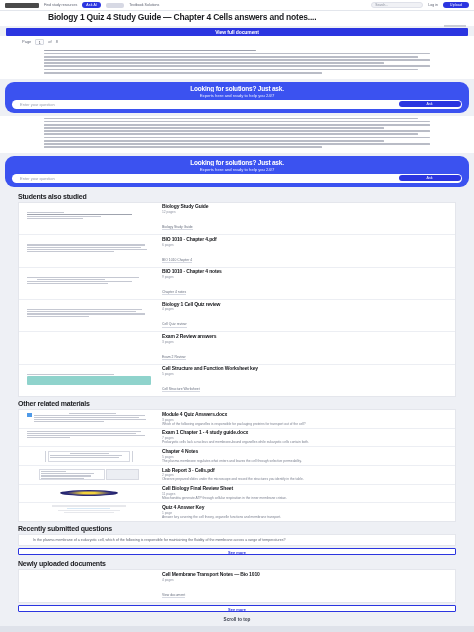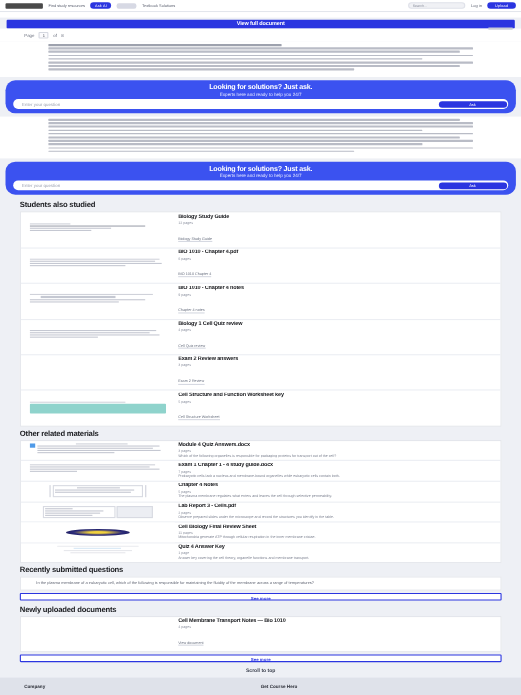--- a/index.html
+++ b/index.html
@@ -158,20 +158,21 @@
     <div class="nav-pill">Ask AI</div>
     <div class="nav-chip"></div>
     <div class="nav-link">Textbook Solutions</div>
     <div class="spacer"></div>
     <div class="search-box">Search...</div>
     <div class="nav-link">Log in</div>
     <div class="upload-btn">Upload</div>
   </div>
 
   <div class="doc-head">
+    <div class="doc-title">Biology 1 Quiz 4 Study Guide — Chapter 4 Cells answers and notes....</div>
     <div class="doc-sub"></div>
   </div>
 
   <div class="viewfull">View full document</div>
 
   <div class="pager">
     <span>Page</span>
     <span class="numbox">1</span>
     <span>of</span>
     <span>8</span>

